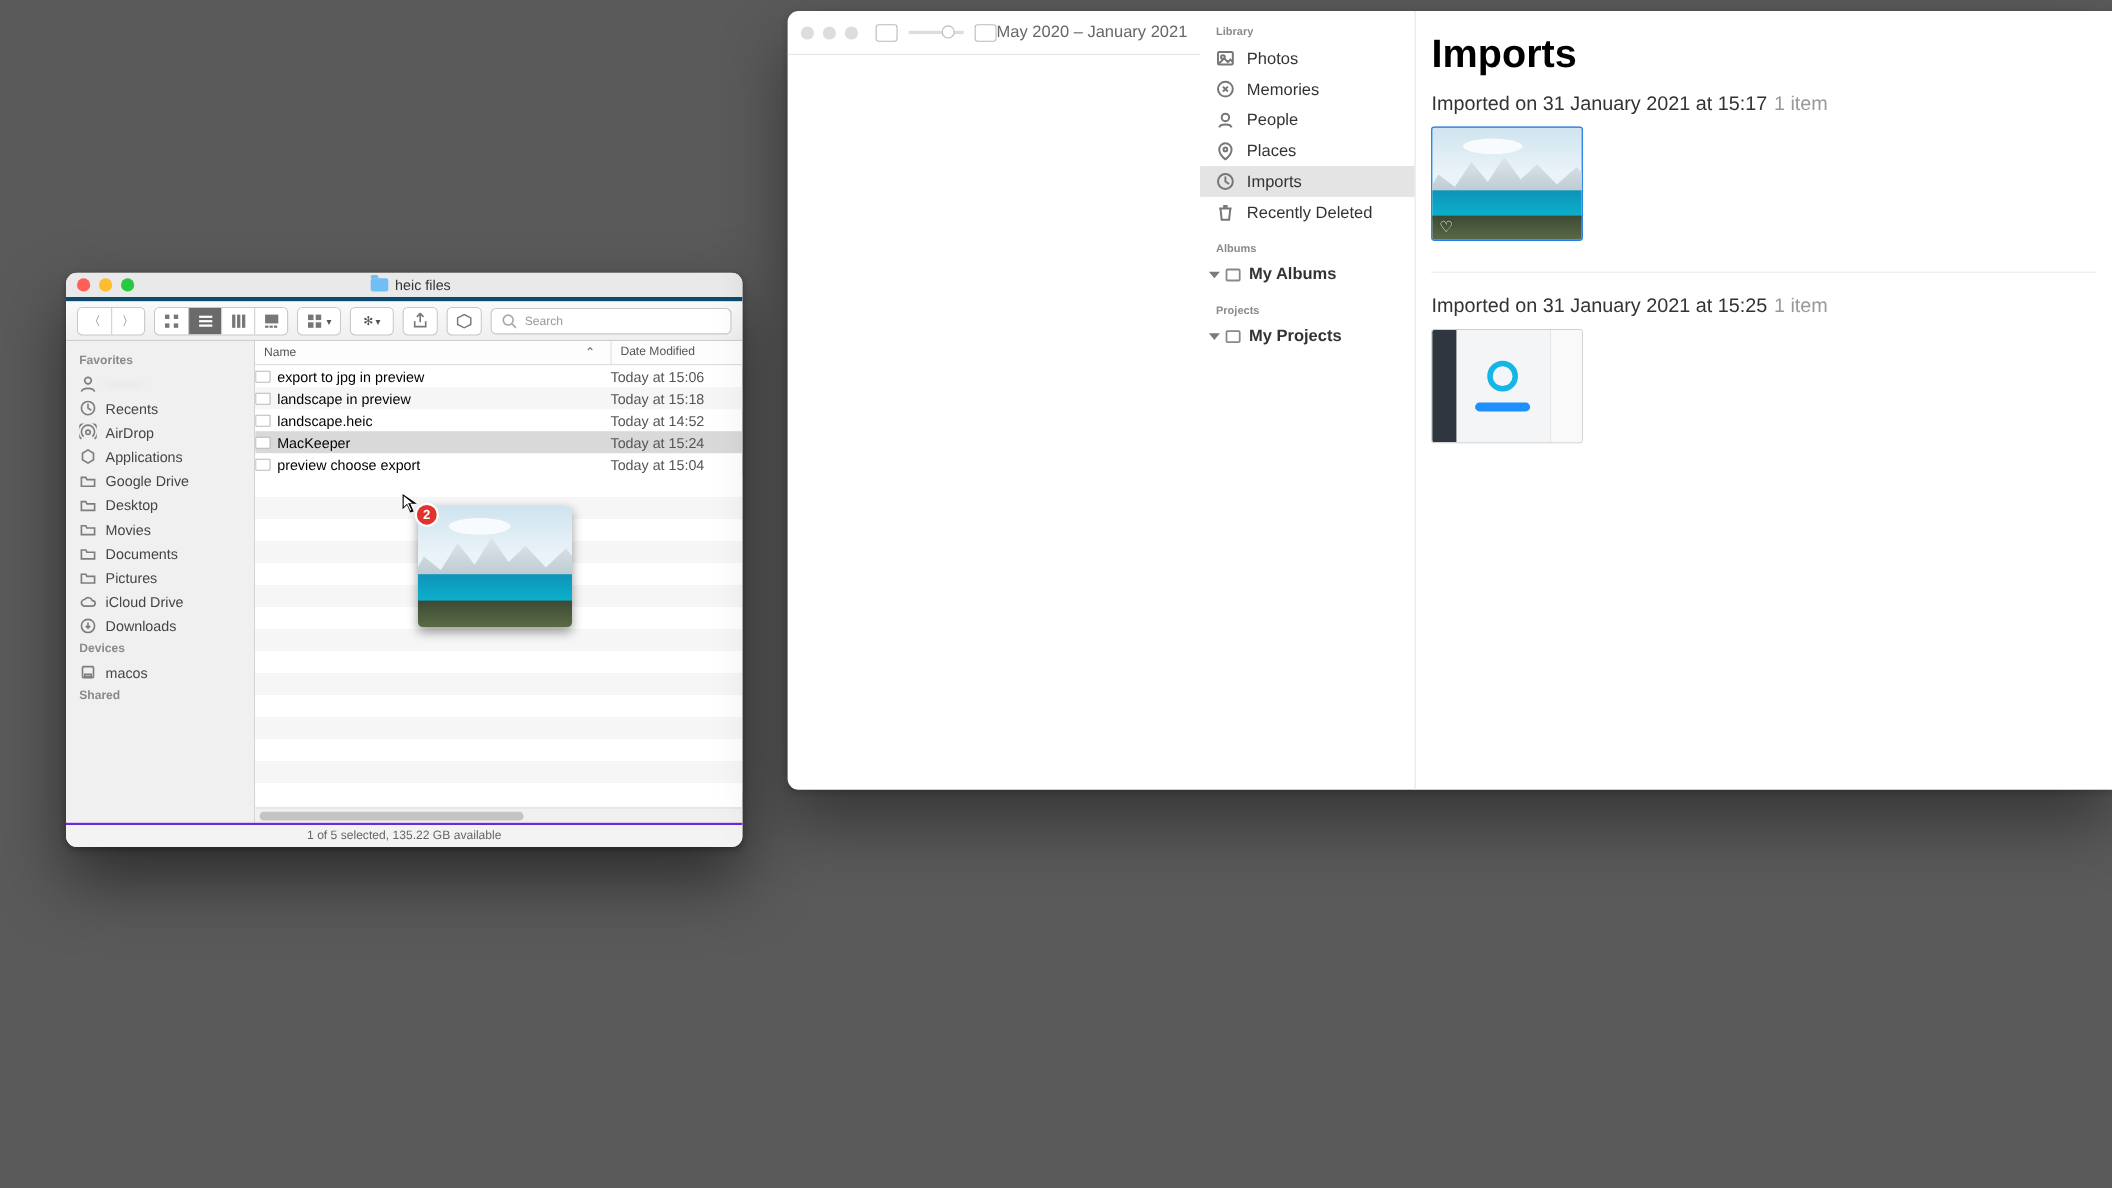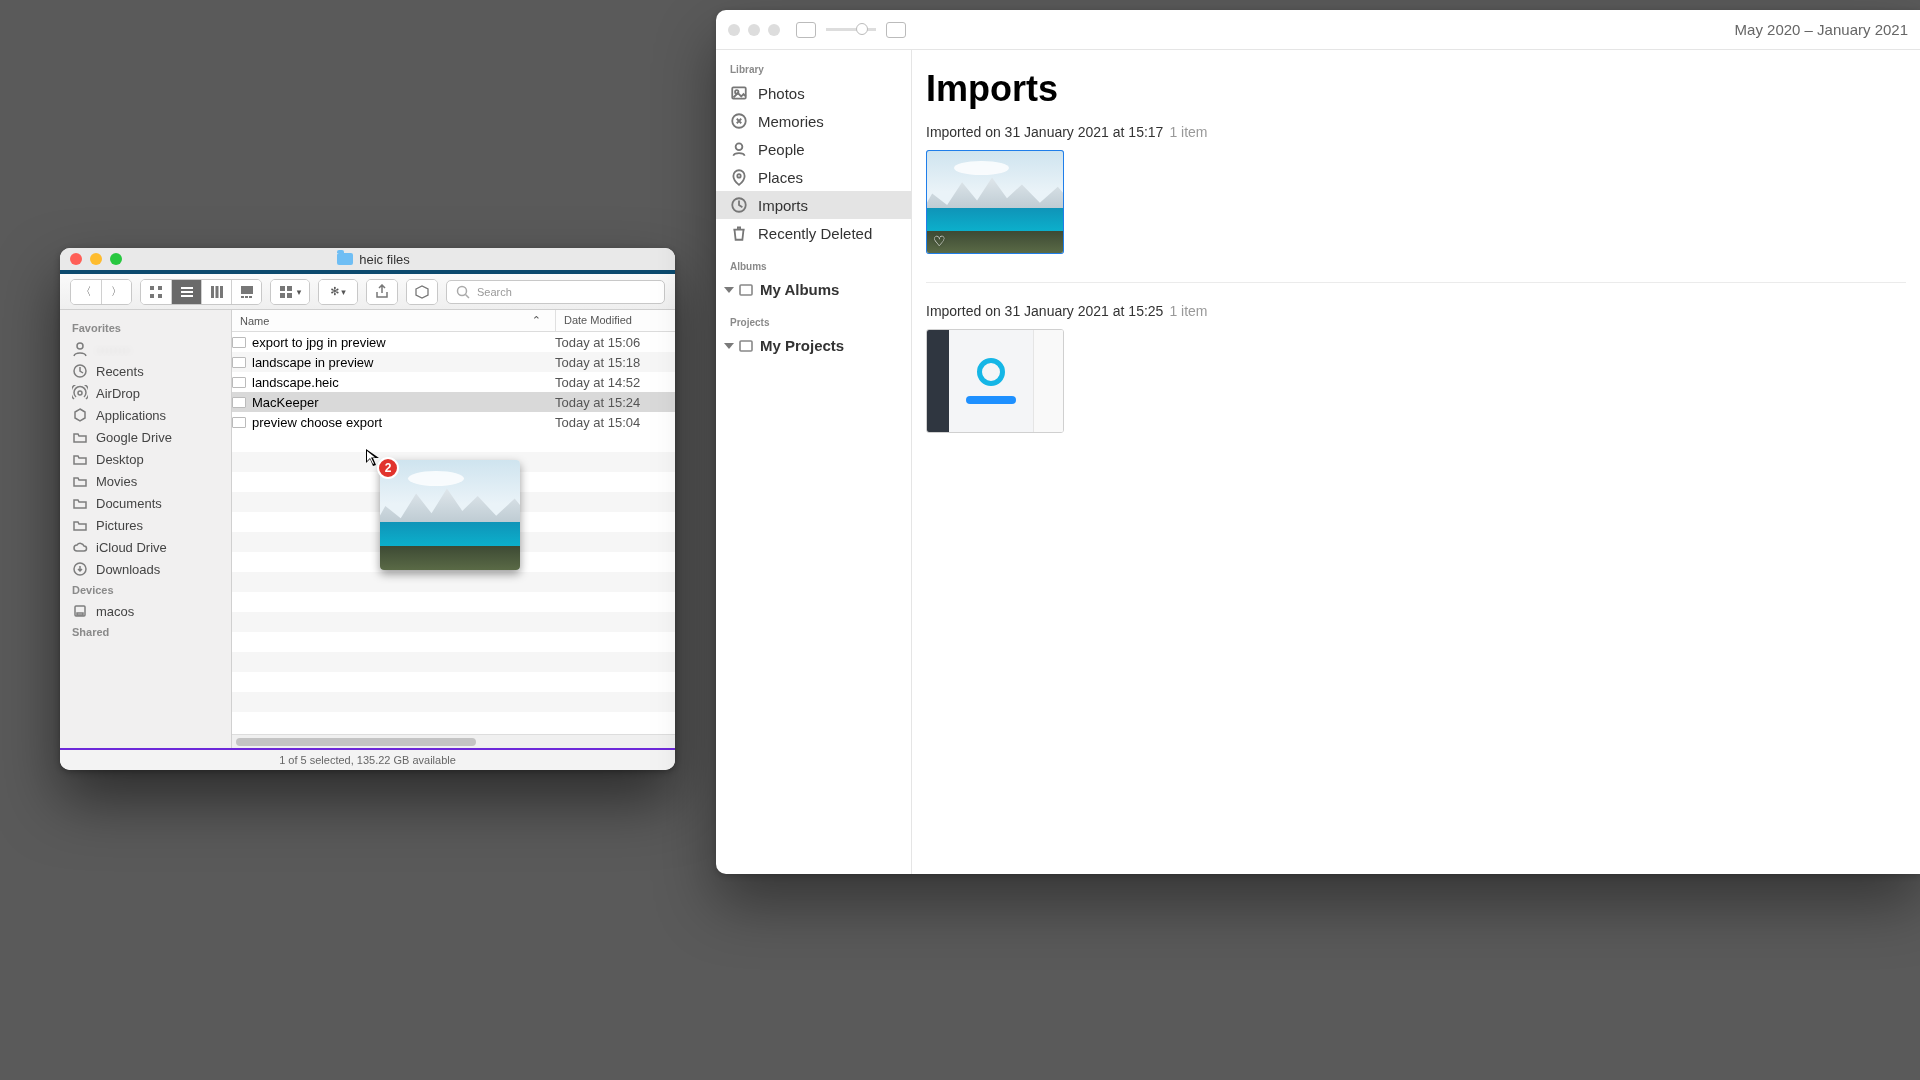--- a/index.html
+++ b/index.html
@@ -106,23 +106,23 @@
     background:#e1342e;color:#fff;font-size:12px;font-weight:600;
     display:flex;align-items:center;justify-content:center;border:2px solid #fff;
   }
   .cursor{
     position:absolute;left:365px;top:448px;
   }
 
   
   .photos{
     position:absolute; left:716px; top:10px; right:0;
-    height:864px; background:#fff; border-radius:10px 0 0 10px;
+    height:708px; background:#fff; border-radius:10px 0 0 10px;
     box-shadow:0 30px 60px rgba(0,0,0,.4),0 2px 6px rgba(0,0,0,.2);
-    overflow:hidden; display:flex; flex-direction:column;justify-content:space-between;
+    overflow:hidden; display:flex; flex-direction:row;justify-content:space-between;
   }
   .photos-toolbar{
     height:40px; display:flex; align-items:center; padding:0 12px;
     border-bottom:1px solid #e5e5e5;
   }
   .ptb-lights{display:flex;gap:8px;margin-right:16px;}
   .ptb-lights .tl{background:#ddd;}
   .viewmode{display:flex;gap:4px;align-items:center;}
   .viewmode-btn{width:20px;height:16px;border:1px solid #bbb;border-radius:3px;}
   .slider-track{width:50px;height:3px;background:#ddd;position:relative;margin:0 6px;}
@@ -137,21 +137,21 @@
   .ps-item{display:flex;align-items:center;gap:10px;padding:5px 14px;cursor:pointer;}
   .ps-item.selected{background:#e4e4e4;}
   .ps-item svg{width:18px;height:18px;stroke:#777;fill:none;stroke-width:1.6;}
   .ps-expand{display:flex;align-items:center;gap:6px;padding:5px 10px;font-weight:600;}
   .tri{width:0;height:0;border-left:6px solid #7a7a7a;border-top:5px solid transparent;border-bottom:5px solid transparent;transform:rotate(90deg);}
   .ps-expand svg{width:16px;height:16px;stroke:#888;fill:none;stroke-width:1.6;}
 
   .photos-main{flex:1;padding:18px 14px;overflow:auto;}
   .pm-title{font-size:36px;font-weight:800;margin-bottom:14px;}
   .import-block{margin-bottom:28px;}
-  .import-line{font-size:14px;color:#333;margin-bottom:10px;}
+  .import-line{font-size:18px;color:#333;margin-bottom:10px;}
   .import-line .count{color:#999;margin-left:6px;}
   .photo-thumb{
     width:138px;height:104px;border:1px solid #d0d0d0;border-radius:3px;
     overflow:hidden;position:relative;background:#fafafa;
   }
   .photo-thumb.selected{outline:3px solid #1f7eea;outline-offset:-3px;}
   .heart{position:absolute;bottom:4px;left:6px;font-size:14px;color:#fff;
     text-shadow:0 0 3px rgba(0,0,0,.6);}
   .divider{height:1px;background:#ebebeb;margin:12px 0 20px;}
 

